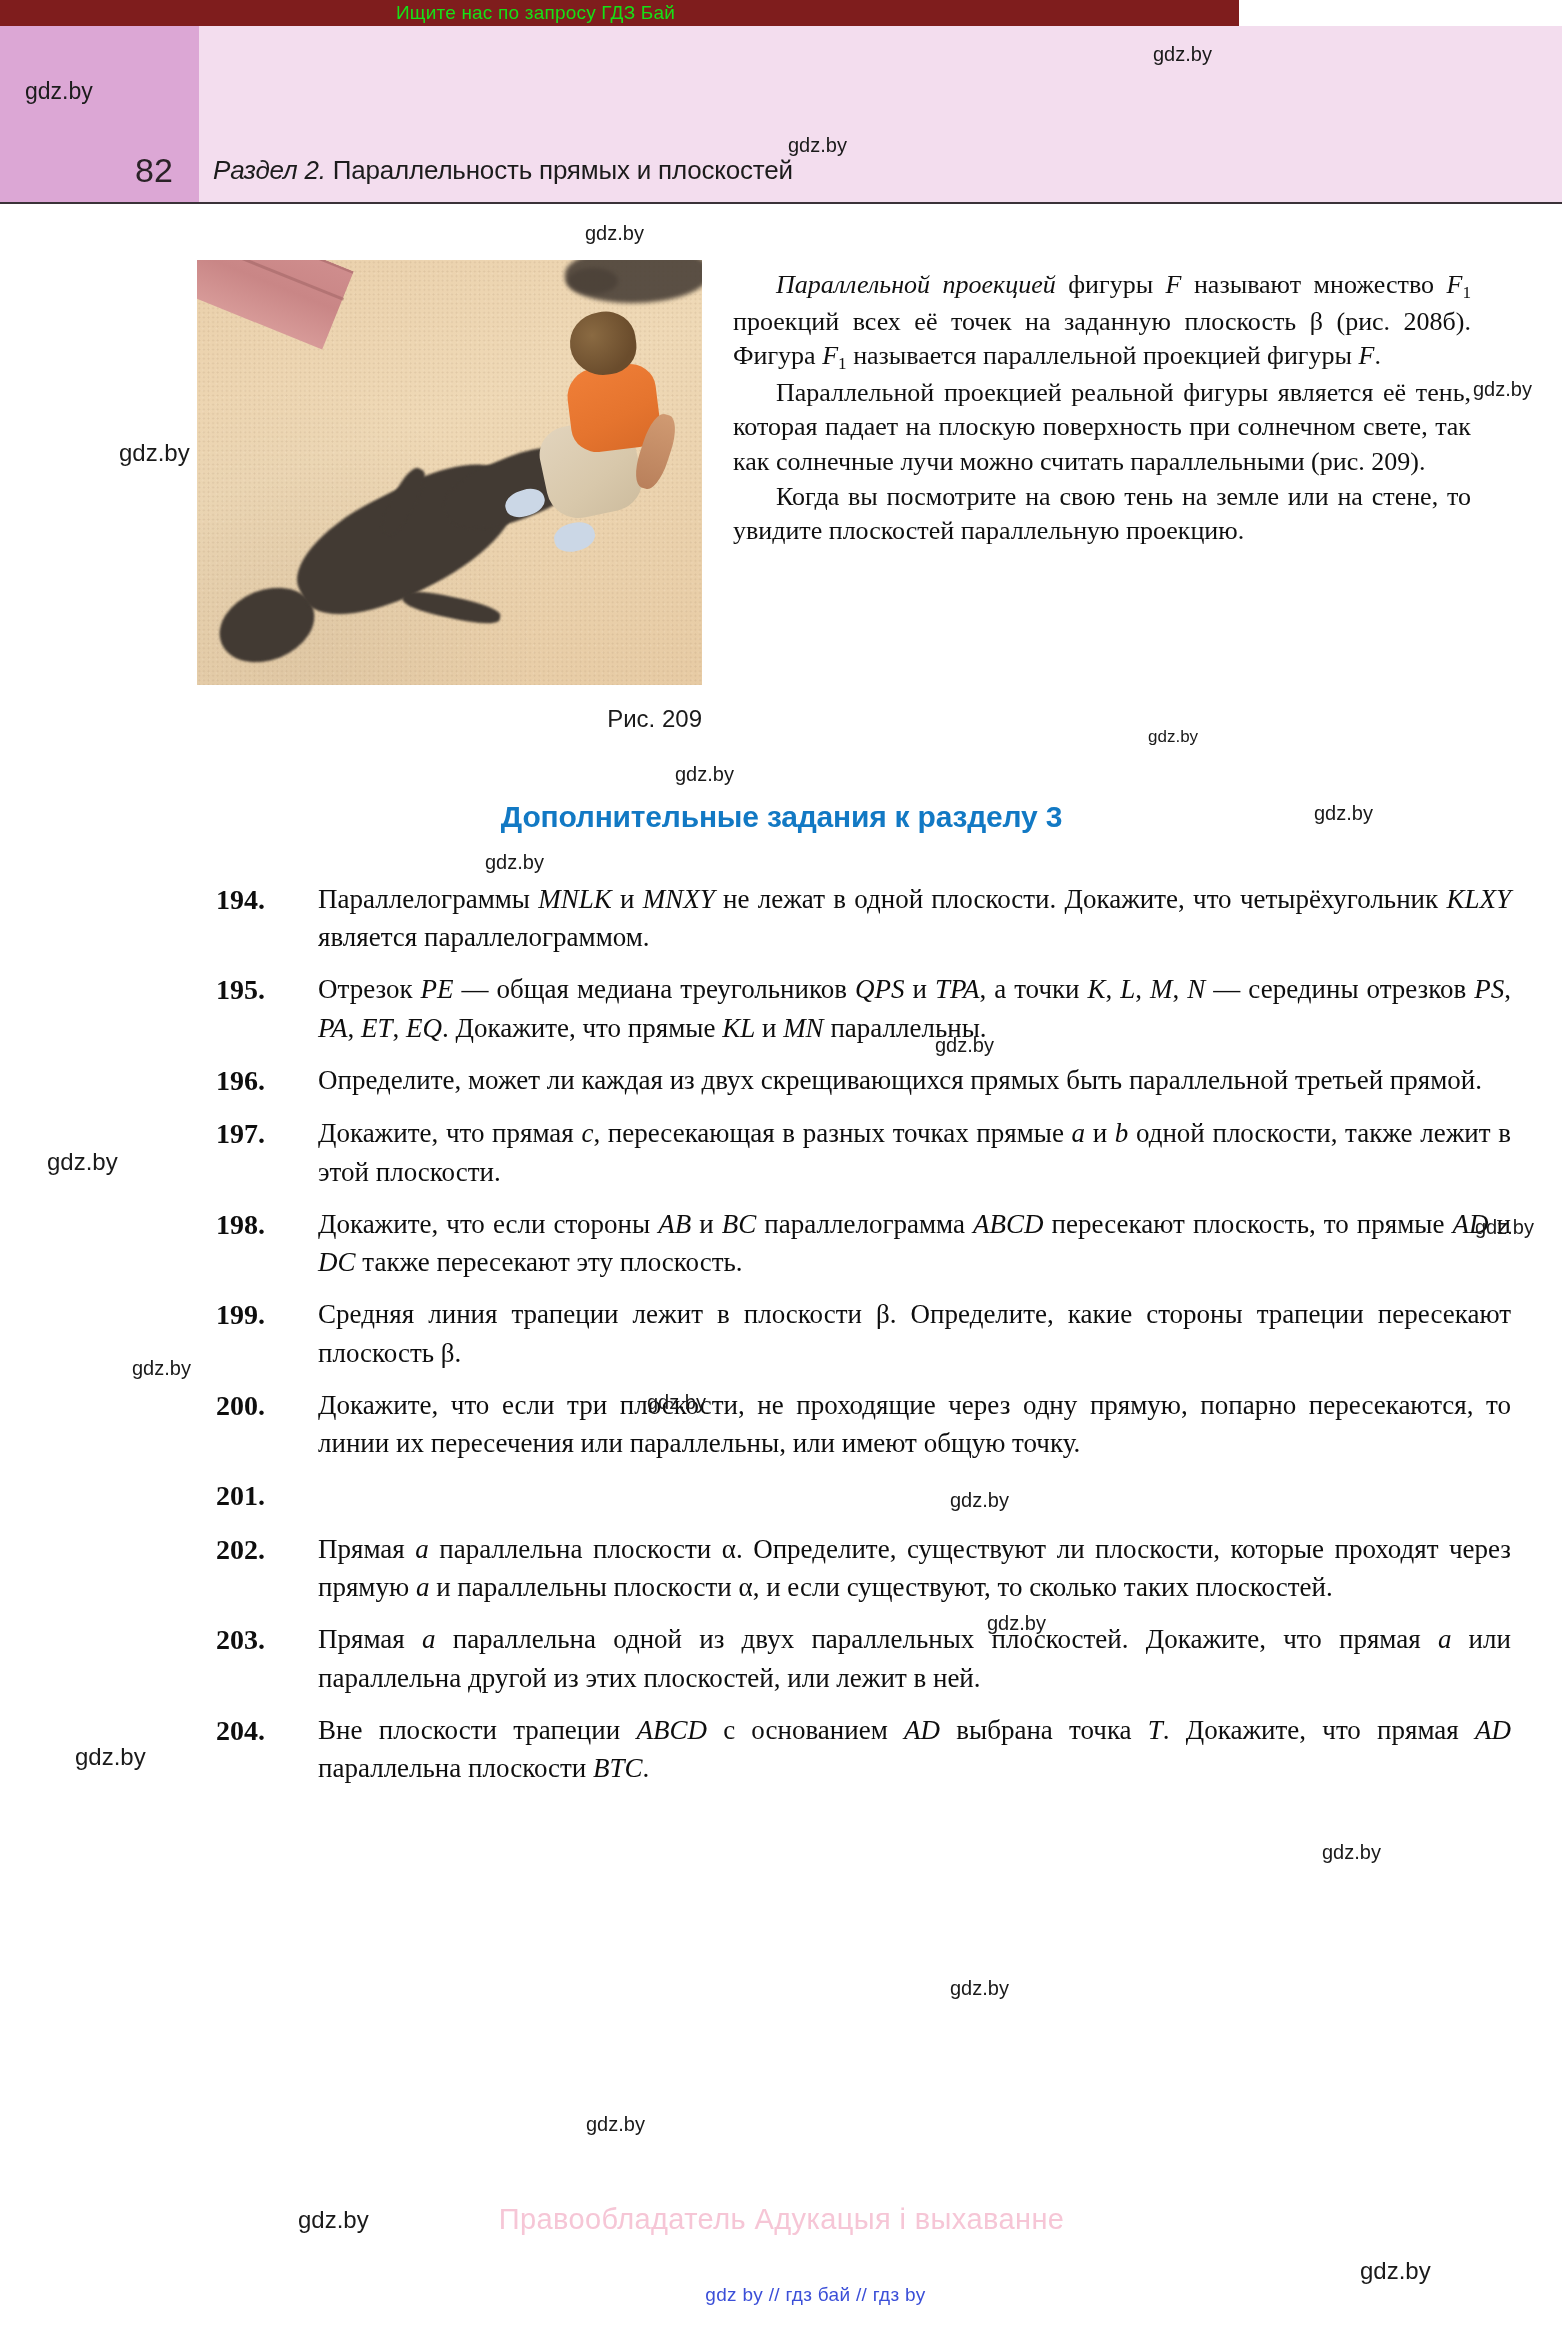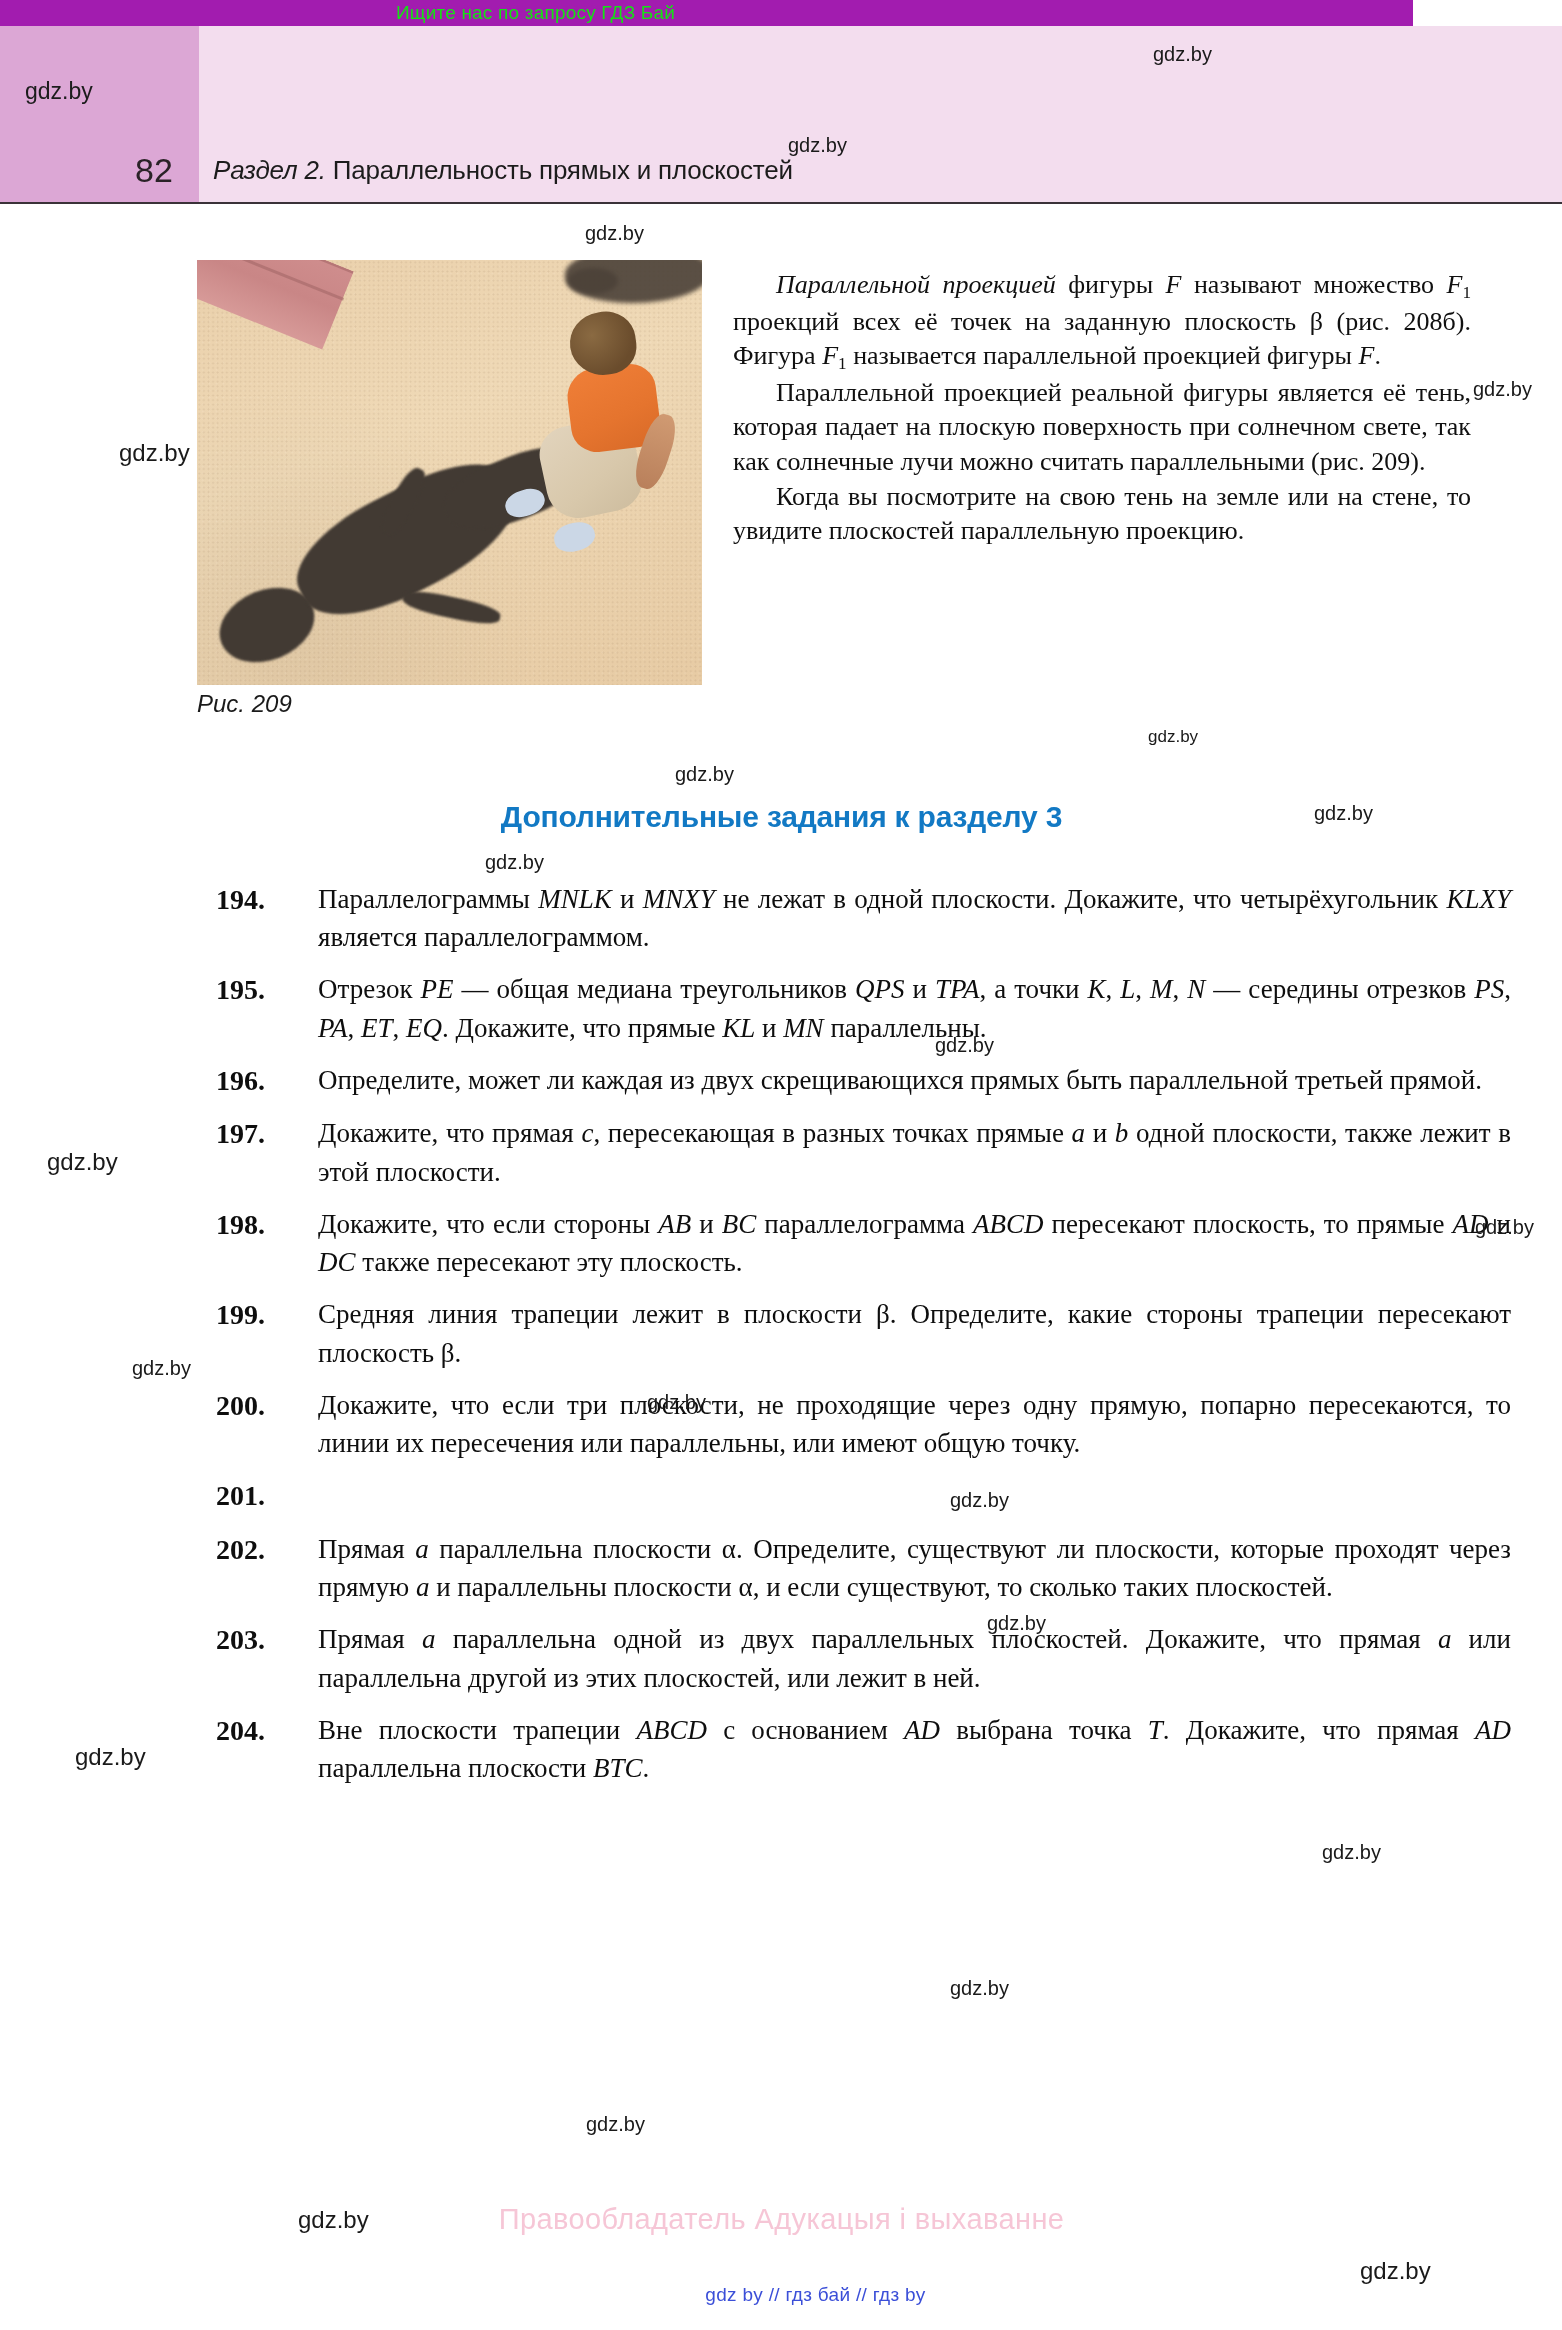--- a/index.html
+++ b/index.html
@@ -12,23 +12,23 @@
     height: 2330px;
     position: relative;
     font-family: "Liberation Serif", serif;
     overflow: hidden;
   }
 
   
   .promo-strip {
     position: absolute;
     top: 0; left: 0;
-    width: 1413px;
+    width: 1239px;
     height: 26px;
-    background: #a21caf;
+    background: #7f1d1d;
   }
   .promo-text {
     position: absolute;
     top: 1.5px;
     left: 0;
     width: 1071px;
     text-align: center;
     font-family: "Liberation Sans", sans-serif;
     font-size: 19px;
     color: #16e016;
@@ -276,26 +276,25 @@
     position: absolute;
     left: 357px;
     top: 263px;
     width: 41px;
     height: 27.5px;
     background: #cbd7e6;
     border-radius: 46%;
     transform: rotate(-14deg);
   }
   .figure-caption {
-    margin-top: 5px;
-    text-align: left;
+    margin-top: 20px;
+    text-align: right;
     font-family: "Liberation Sans", sans-serif;
     font-size: 24px;
     color: #1a1a1a;
-    font-style: italic;
   }
 
   
   .intro-col {
     position: absolute;
     left: 733px;
     top: 268px;
     width: 738px;
     font-size: 26px;
     line-height: 1.33;

